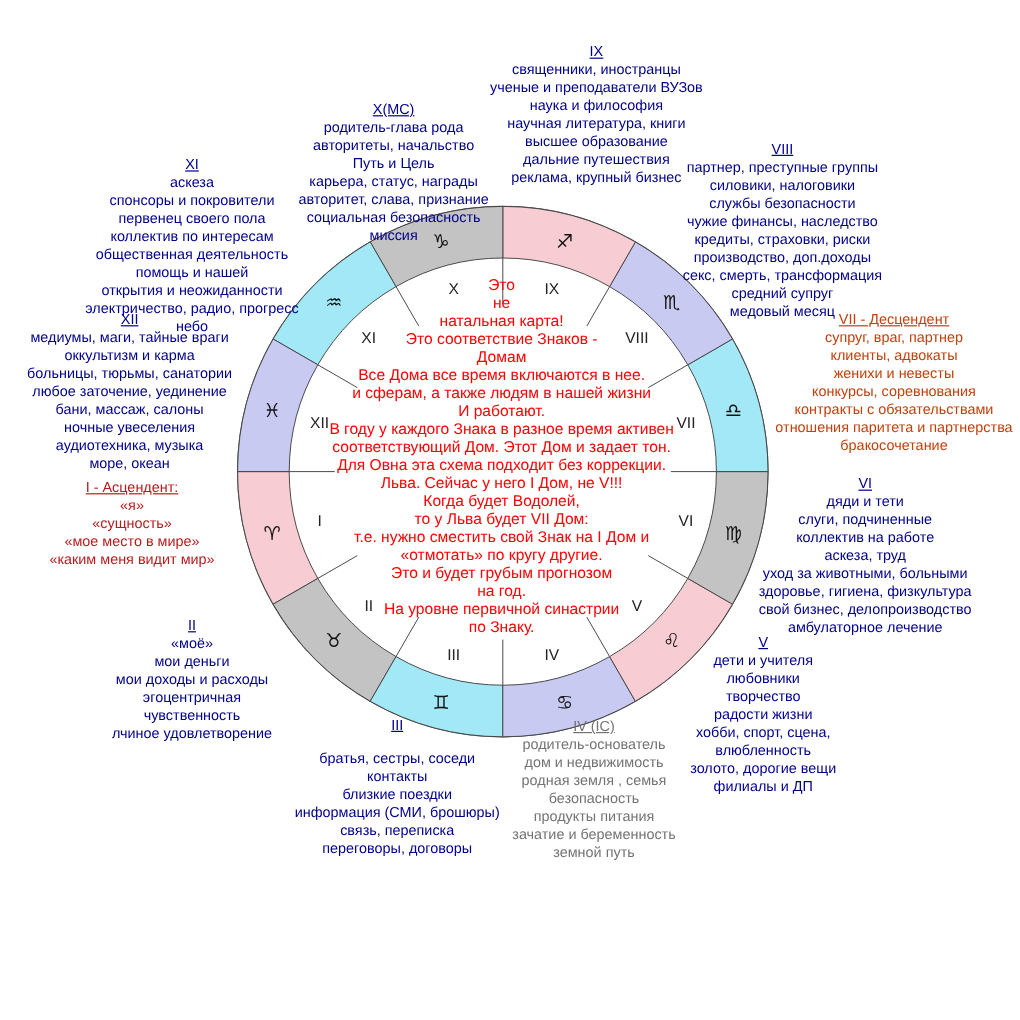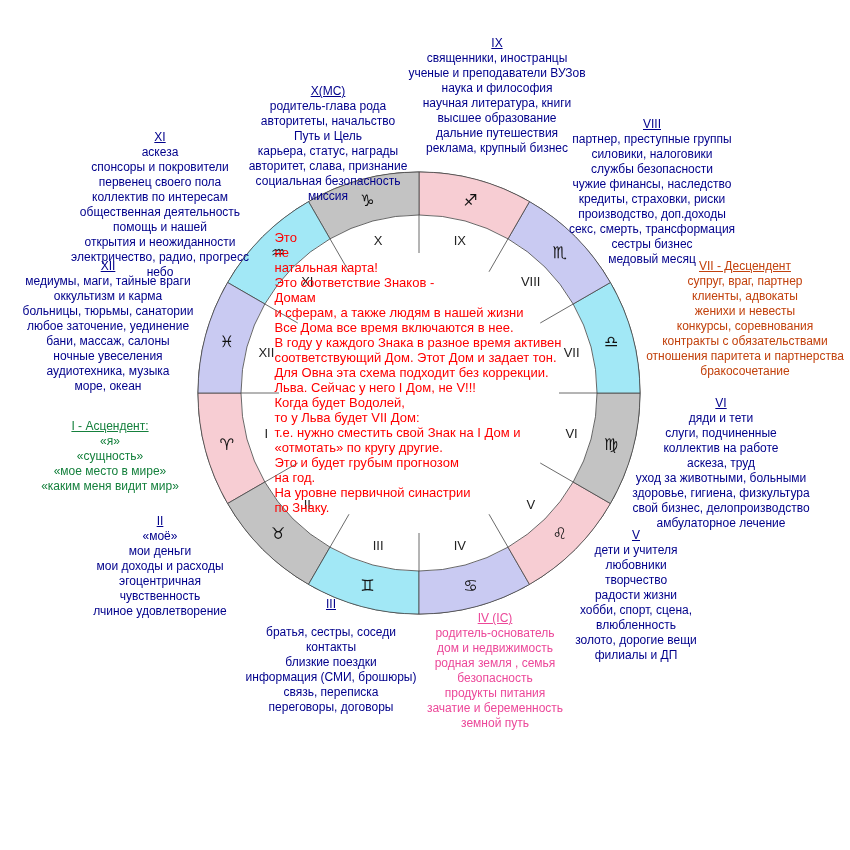--- a/index.html
+++ b/index.html
@@ -17,21 +17,21 @@
     transform: translateX(-50%);
     text-align: center;
     white-space: nowrap;
     font-size: 12px;
     line-height: 15px;
   }
   .house-header { text-decoration: underline; }
   #center-note {
     position: absolute;
     transform: translateX(-50%);
-    text-align: left;
+    text-align: center;
     white-space: nowrap;
     font-size: 13px;
     line-height: 15px;
   }
 </style>
 </head>
 <body>
 
 <div id="diagram">
   <svg id="wheel-svg" width="850" height="850" viewBox="0 0 850 850">
@@ -84,22 +84,23 @@
       <text x="226.78076056847542" y="347.0950100245983" text-anchor="middle" font-size="16" font-family="&quot;DejaVu Sans&quot;, sans-serif" fill="#111111">♓</text>
       <text x="266.38371944632723" y="356.6565908738017" text-anchor="middle" font-size="13" font-family="&quot;Liberation Sans&quot;, sans-serif" fill="#222222">XII</text>
       <line x1="241" y1="393" x2="279" y2="393" stroke="#444444" stroke-width="0.8"></line>
     </svg>
   <div id="center-note" style="left: 418px; top: 230px; color: rgb(255, 0, 0);">
       <div>Это</div>
       <div>не</div>
       <div>натальная карта!</div>
       <div>Это соответствие Знаков -</div>
       <div>Домам</div>
+      <div>Все Дома все время включаются в нее.</div>
       <div>и сферам, а также людям в нашей жизни</div>
-      <div>Все Дома все время включаются в нее.</div>
+      <div>И работают.</div>
       <div>В году у каждого Знака в разное время активен</div>
       <div>соответствующий Дом. Этот Дом и задает тон.</div>
       <div>Для Овна эта схема подходит без коррекции.</div>
       <div>Льва. Сейчас у него I Дом, не V!!!</div>
       <div>Когда будет Водолей,</div>
       <div>то у Льва будет VII Дом:</div>
       <div>т.е. нужно сместить свой Знак на I Дом и</div>
       <div>«отмотать» по кругу другие.</div>
       <div>Это и будет грубым прогнозом</div>
       <div>на год.</div>
@@ -129,21 +130,21 @@
       </div>
       <div class="house-block" style="left: 652px; top: 117px; color: rgb(0, 0, 139);">
         <div class="house-header">VIII</div>
         <div>партнер, преступные группы</div>
         <div>силовики, налоговики</div>
         <div>службы безопасности</div>
         <div>чужие финансы, наследство</div>
         <div>кредиты, страховки, риски</div>
         <div>производство, доп.доходы</div>
         <div>секс, смерть, трансформация</div>
-        <div>сестры бизнес</div>
+        <div>средний супруг</div>
         <div>медовый месяц</div>
       </div>
       <div class="house-block" style="left: 745px; top: 259px; color: #c2410c;">
         <div class="house-header">VII - Десцендент</div>
         <div>супруг, враг, партнер</div>
         <div>клиенты, адвокаты</div>
         <div>женихи и невесты</div>
         <div>конкурсы, соревнования</div>
         <div>контракты с обязательствами</div>
         <div>отношения паритета и партнерства</div>
@@ -164,21 +165,21 @@
         <div class="house-header">V</div>
         <div>дети и учителя</div>
         <div>любовники</div>
         <div>творчество</div>
         <div>радости жизни</div>
         <div>хобби, спорт, сцена,</div>
         <div>влюбленность</div>
         <div>золото, дорогие вещи</div>
         <div>филиалы и ДП</div>
       </div>
-      <div class="house-block" style="left: 495px; top: 611px; color: #ec4899;">
+      <div class="house-block" style="left: 495px; top: 598px; color: #737373;">
         <div class="house-header">IV (IC)</div>
         <div>родитель-основатель</div>
         <div>дом и недвижимость</div>
         <div>родная земля , семья</div>
         <div>безопасность</div>
         <div>продукты питания</div>
         <div>зачатие и беременность</div>
         <div>земной путь</div>
       </div>
       <div class="house-block" style="left: 331px; top: 597px; color: rgb(0, 0, 139);">
@@ -192,21 +193,21 @@
       </div>
       <div class="house-block" style="left: 160px; top: 514px; color: rgb(0, 0, 139);">
         <div class="house-header">II</div>
         <div>«моё»</div>
         <div>мои деньги</div>
         <div>мои доходы и расходы</div>
         <div>эгоцентричная</div>
         <div>чувственность</div>
         <div>лчиное удовлетворение</div>
       </div>
-      <div class="house-block" style="left: 110px; top: 399px; color: #15803d; margin-top: 20px;">
+      <div class="house-block" style="left: 110px; top: 399px; color: #b91c1c;">
         <div class="house-header">I - Асцендент:</div>
         <div>«я»</div>
         <div>«сущность»</div>
         <div>«мое место в мире»</div>
         <div>«каким меня видит мир»</div>
       </div>
       <div class="house-block" style="left: 108px; top: 259px; color: rgb(0, 0, 139);">
         <div class="house-header">XII</div>
         <div>медиумы, маги, тайные враги</div>
         <div>оккультизм и карма</div>

